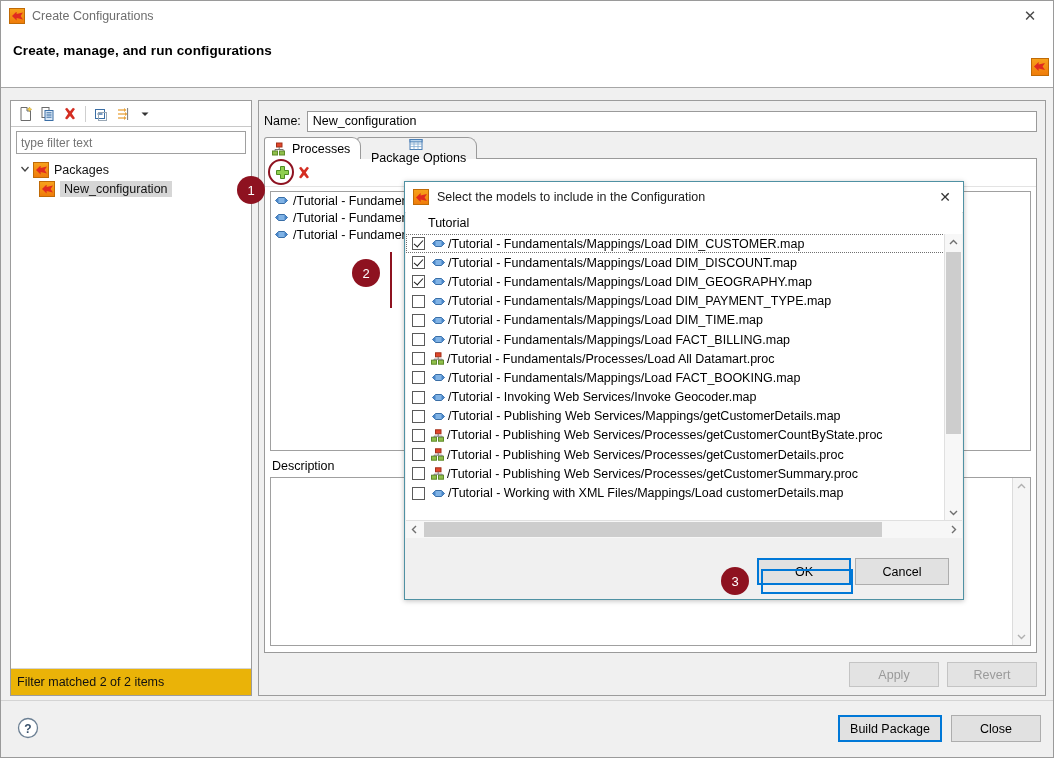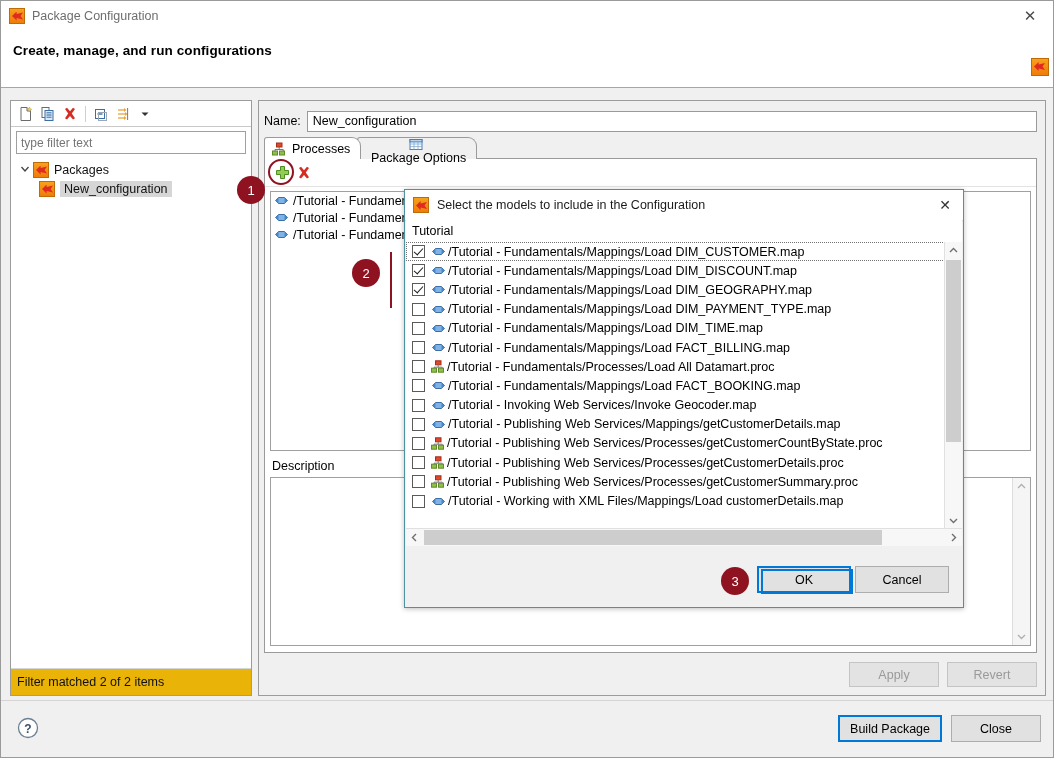--- a/index.html
+++ b/index.html
@@ -204,21 +204,21 @@
     background: #f0f0f0; border-top: 1px solid #d4d4d4;
   }
   .helpicon { position: absolute; left: 16px; top: 16px; }
   .bottombtns {
     position: absolute; right: 12px; top: 14px; display: flex; gap: 9px;
   }
   .bottombtns .btn { min-width: 90px; height: 27px; }
 
   
   .dialog {
-    position: absolute; left: 403px; top: 188px; width: 560px; height: 419px;
+    position: absolute; left: 403px; top: 180px; width: 560px; height: 419px;
     background: #f0f0f0;
     border: 1px solid #4f91a3;
     box-shadow: 0 1px 5px rgba(0,0,0,0.25);
     box-sizing: border-box;
     z-index: 40;
   }
   .dlg-title {
     height: 30px; background: #ffffff;
     display: flex; align-items: center;
     border-bottom: 1px solid #d7d7d7;
@@ -231,21 +231,21 @@
     font-size: 14px; color: #333;
   }
   .dlg-filter {
     position: absolute; left: 1px; right: 1px; top: 30px; height: 22px;
     background: #fff; border-bottom: 1px solid #b4b4b4;
     display: flex; align-items: center;
   }
   .dlg-filter input {
     border: 0; outline: 0; width: 100%; background: transparent;
     font-family: "Liberation Sans", sans-serif; font-size: 12.5px;
-    padding-left: 6px; color: #000;
+    padding-left: 22px; color: #000;
   }
   .dlg-list {
     position: absolute; left: 1px; right: 1px; top: 52px; height: 304px;
     background: #fff; overflow: hidden;
   }
   .dlg-rows {
     position: absolute; left: 0; top: 0; right: 17px; bottom: 17px;
     overflow: hidden;
   }
   .drow {
@@ -315,21 +315,21 @@
 </style>
 </head>
 <body>
 
 <div class="win">
 
   <div class="titlebar">
     <span class="title-icon ico">
       <span class="appicon"></span>
     </span>
-    <span class="title-text">Package Configuration</span>
+    <span class="title-text">Create Configurations</span>
     <div class="closebtn">✕</div>
   </div>
 
   <div class="header-band">
     <div class="header-title">Create, manage, and run configurations</div>
     <div class="header-logo">
       <span class="appicon" style="width:18px;height:18px;"></span>
     </div>
   </div>
 

